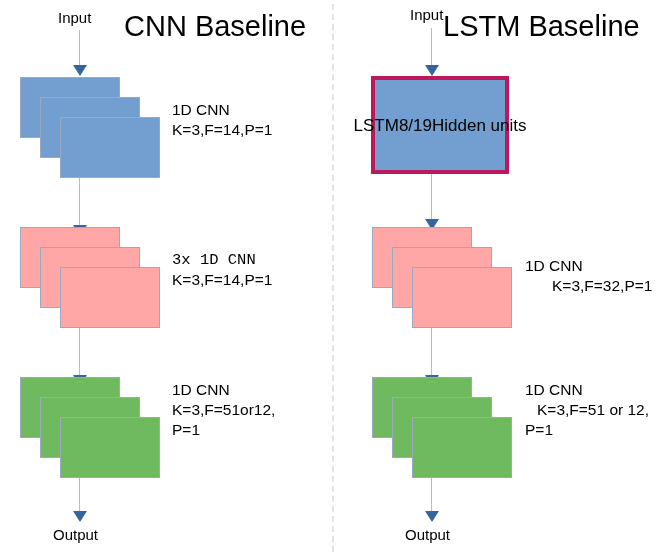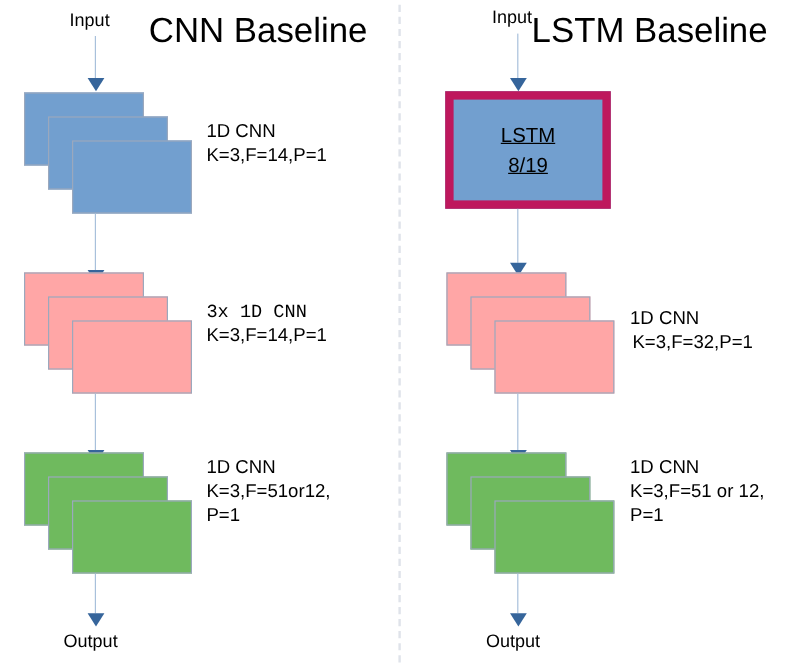--- a/index.html
+++ b/index.html
@@ -77,27 +77,26 @@
     width: 100px;
     height: 61px;
     border: 1px solid #9ba8bd;
     box-sizing: border-box;
   }
   .stack .l0 { left: 0px;  top: 0px;  }
   .stack .l1 { left: 20px; top: 20px; }
   .stack .l2 { left: 40px; top: 40px; }
   .solid-box {
     position: absolute;
-    border: 7px solid #be185d;
+    border: 4px solid #be185d;
     box-sizing: border-box;
     display: flex;
-    flex-direction: column;
+    flex-direction: row;
     align-items: center;
     justify-content: center;
-    text-decoration: underline;
   }
   .solid-box .bx-line {
     font-size: 17px;
     line-height: 25px;
     color: #000000;
     white-space: nowrap;
   }
 </style>
 </head>
 <body>
@@ -167,47 +166,48 @@
     <div class="endpoint-label" style="left:410px; top:6px;">Input</div>
 
     <div class="connector" style="left:425px; top:28px; height:48px;">
       <div class="stem" style="height:37px;"></div>
       <div class="head" style="top:37px;"></div>
     </div>
 
     <div class="solid-box" style="left:371px; top:76px; width:138px; height:98px; background:#729FCF;">
       <div class="bx-line">LSTM</div>
       <div class="bx-line">8/19</div>
+      <div class="bx-line">Hidden units</div>
     </div>
 
     <div class="connector" style="left:425px; top:174px; height:56px;">
       <div class="stem" style="height:45px;"></div>
       <div class="head" style="top:45px;"></div>
     </div>
 
     <div class="stack" style="left:372px; top:227px; width:140px; height:101px;">
       <div class="layer-box l0" style="background:#FFA6A6;"></div>
       <div class="layer-box l1" style="background:#FFA6A6;"></div>
       <div class="layer-box l2" style="background:#FFA6A6;"></div>
     </div>
     <div class="spec-text" style="left:525px; top:256px;">1D CNN</div>
-    <div class="spec-text" style="left:527px; top:276px;">K=3,F=32,P=1</div>
+    <div class="spec-text" style="left:552px; top:276px;">K=3,F=32,P=1</div>
 
     <div class="connector" style="left:425px; top:328px; height:58px;">
       <div class="stem" style="height:47px;"></div>
       <div class="head" style="top:47px;"></div>
     </div>
 
     <div class="stack" style="left:372px; top:377px; width:140px; height:101px;">
       <div class="layer-box l0" style="background:#6FBA5E;"></div>
       <div class="layer-box l1" style="background:#6FBA5E;"></div>
       <div class="layer-box l2" style="background:#6FBA5E;"></div>
     </div>
     <div class="spec-text" style="left:525px; top:380px;">1D CNN</div>
-    <div class="spec-text" style="left:525px; top:400px;">K=3,F=51 or 12,</div>
+    <div class="spec-text" style="left:537px; top:400px;">K=3,F=51 or 12,</div>
     <div class="spec-text" style="left:525px; top:420px;">P=1</div>
 
     <div class="connector" style="left:425px; top:478px; height:44px;">
       <div class="stem" style="height:33px;"></div>
       <div class="head" style="top:33px;"></div>
     </div>
 
     <div class="endpoint-label" style="left:405px; top:526px;">Output</div>
   </div>
 

